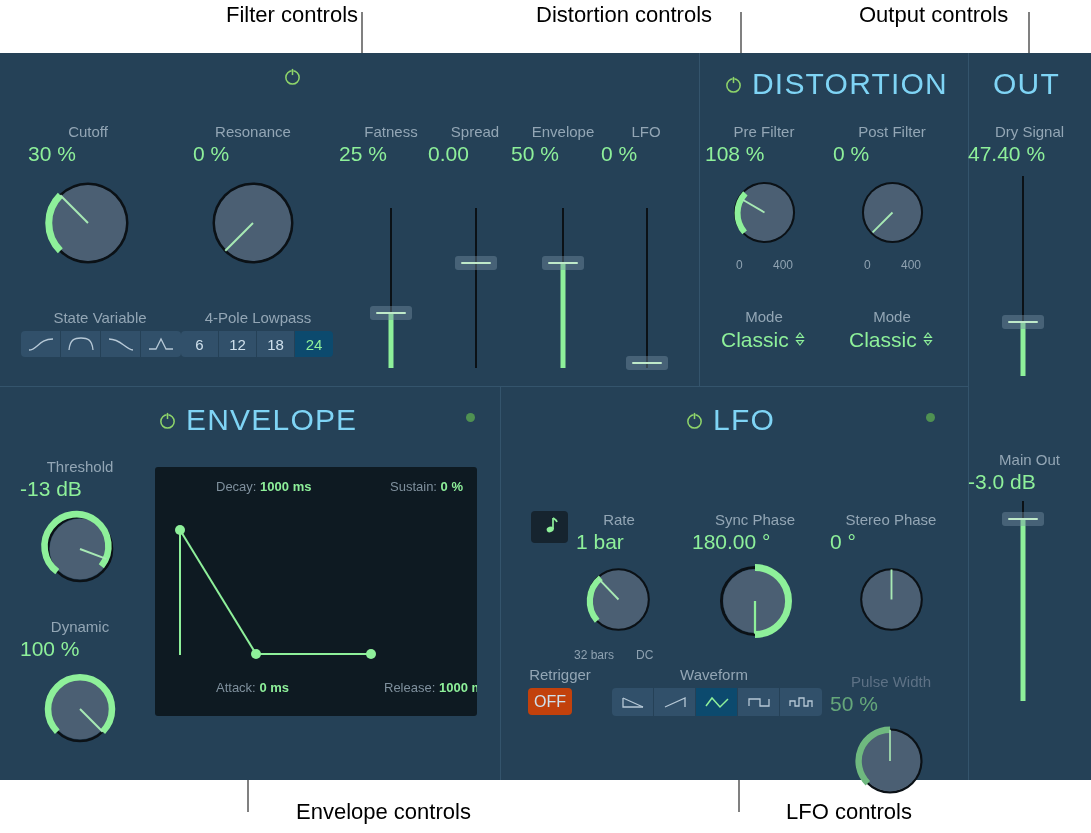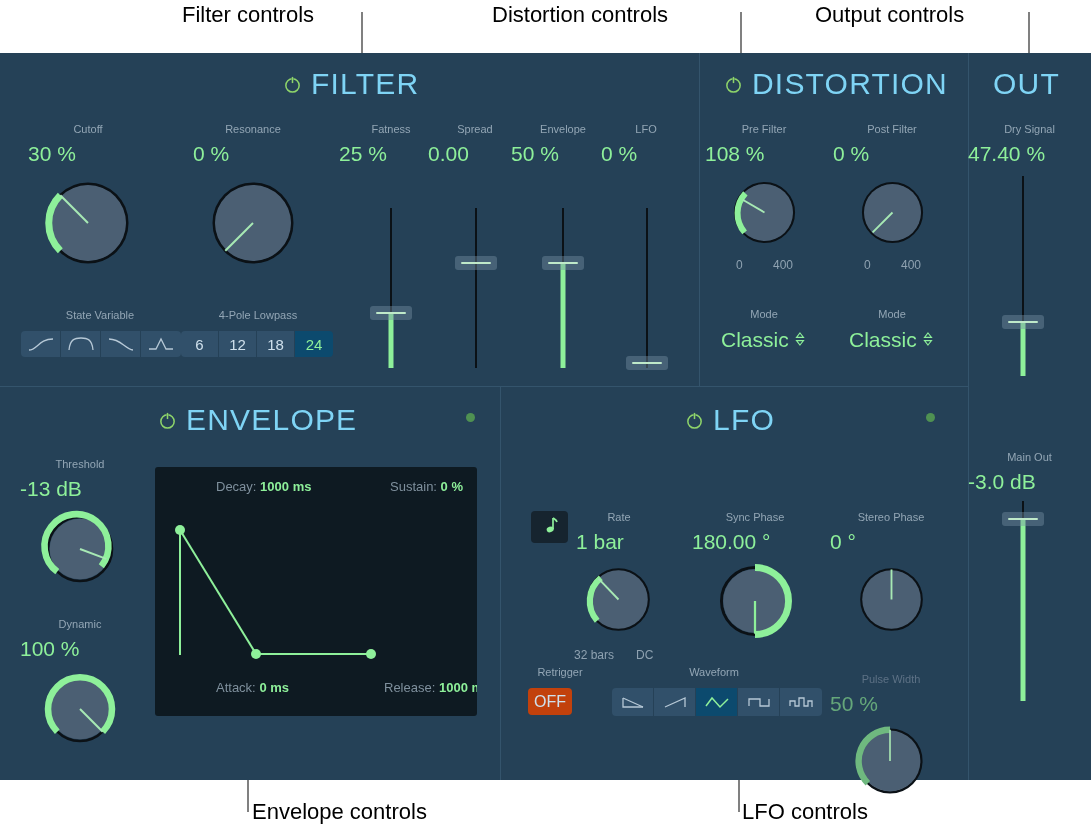--- a/index.html
+++ b/index.html
@@ -9,20 +9,21 @@
     font-family:"Liberation Sans",sans-serif;
     overflow:hidden;
     position:relative;
   }
   .annot{
     position:absolute;
     color:#000;
     font-size:22px;
     font-family:"Liberation Sans",sans-serif;
     white-space:nowrap;
+    margin-left:44px;
   }
   .callout{
     position:absolute;
     width:2px;
     background:#808080;
   }
 
   
   #plugin{
     position:absolute;
@@ -43,21 +44,21 @@
     font-weight:400;
   }
   .pwr{
     width:19px;height:19px;display:inline-block;position:relative;
   }
   .pwr svg{display:block;}
 
   .param-label{
     position:absolute;
     color:#93a6b5;
-    font-size:11px;
+    font-size:15px;
     text-align:center;
     white-space:nowrap;
   }
   .param-value{
     position:absolute;
     color:#8ef09a;
     font-size:21px;
     text-align:left;
     white-space:nowrap;
   }
@@ -174,21 +175,20 @@
   <div class="vdiv" style="left:500px;top:333px;height:394px;"></div>
 
   <div class="sect-head" style="left:283px;top:14px;">
     <span class="pwr">
       <svg width="19" height="19" viewBox="0 0 20 20">
           <circle cx="10" cy="11" r="7" fill="none" stroke="#8ed46a" stroke-width="1.6"></circle>
           <rect x="9.1" y="1.5" width="1.8" height="7.5" fill="#254157"></rect>
           <rect x="9.2" y="2" width="1.6" height="6.5" fill="#8ed46a"></rect>
         </svg>
     </span>
-    <span>FILTER</span>
   </div>
 
   <div class="param-label" style="left:28px;top:70px;width:120px;">Cutoff</div>
   <div class="param-value" style="left:28px;top:89px;width:120px;">30 %</div>
   <div class="knob" style="left:38px;top:120px;">
     <svg width="100" height="100" viewBox="0 0 100 100">
       <circle cx="50" cy="50" r="39" fill="none" stroke="#0b1116" stroke-width="3"></circle>
       <circle cx="50" cy="50" r="38" fill="#4b5f73"></circle>
       <path d="M 22.3 77.7 A 39 39 0 0 1 22.3 22.3" fill="none" stroke="#8ef09a" stroke-width="7" stroke-linecap="butt"></path>
       <line x1="50" y1="50" x2="22.3" y2="22.3" stroke="#a7e9b4" stroke-width="2"></line>

